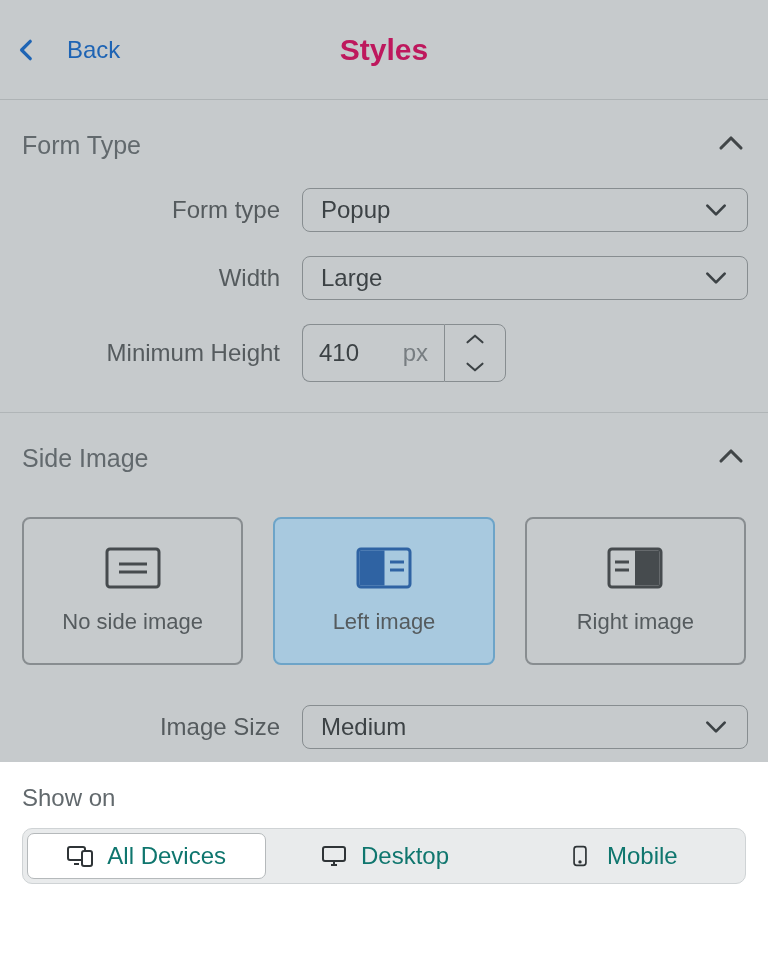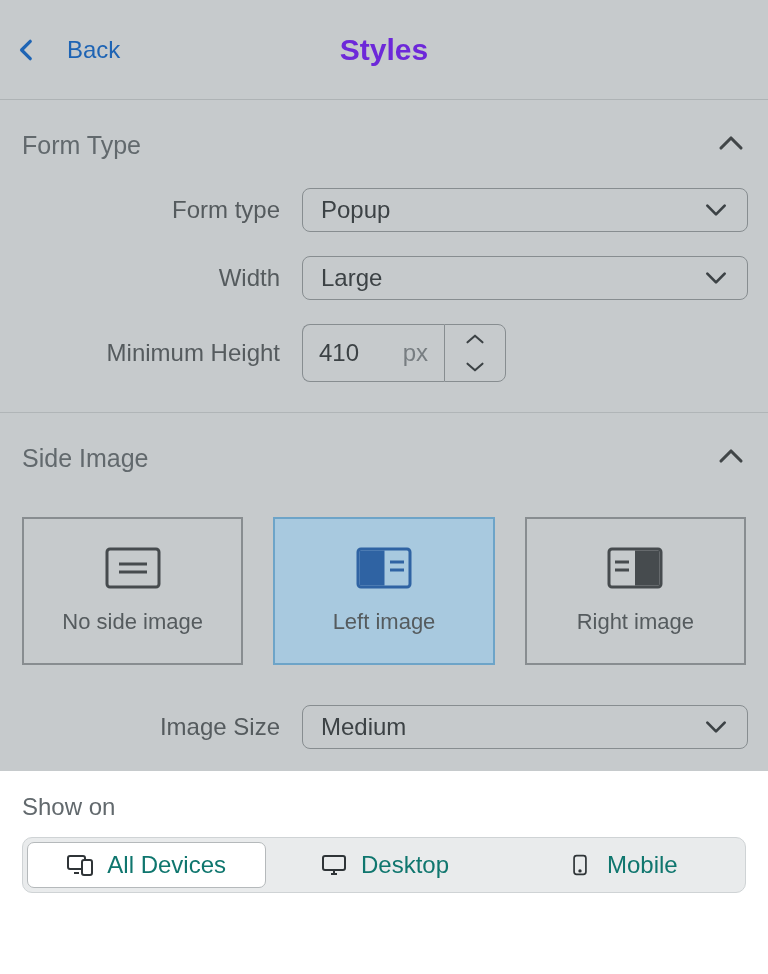--- a/index.html
+++ b/index.html
@@ -28,21 +28,21 @@
     color: #1e64b4;
     font-size: 24px;
     font-weight: 500;
     cursor: pointer;
   }
   .back-btn svg { width: 26px; height: 26px; }
   .title {
     margin: 0 auto;
     font-size: 30px;
     font-weight: 700;
-    color: #6d28d9;
+    color: #be185d;
     text-align: center;
   }
   .panel { background: #c6cacc; }
   .section-header {
     display: flex;
     justify-content: space-between;
     align-items: center;
     padding: 28px 22px 14px 22px;
   }
   .section-title {
@@ -115,21 +115,21 @@
   .section-divider { height: 1px; background: #b0b5b7; margin-top: 18px; }
   .cards {
     display: flex;
     gap: 30px;
     padding: 28px 22px;
   }
   .card {
     flex: 1;
     height: 148px;
     border: 2px solid #888d90;
-    border-radius: 0;
+    border-radius: 8px;
     display: flex;
     flex-direction: column;
     align-items: center;
     justify-content: center;
     gap: 20px;
     cursor: pointer;
   }
   .card.selected {
     border-color: #6da4c8;
     background: #a8c9df;
@@ -270,21 +270,21 @@
       <svg viewBox="0 0 56 42">
         <rect x="2" y="2" width="52" height="38" rx="3" fill="none" stroke="#464b4e" stroke-width="3"></rect>
         <rect x="28" y="3.5" width="24.5" height="35" fill="#464b4e"></rect>
         <line x1="8" y1="15" x2="22" y2="15" stroke="#464b4e" stroke-width="3"></line>
         <line x1="8" y1="23" x2="22" y2="23" stroke="#464b4e" stroke-width="3"></line>
       </svg>
       <div class="card-label">Right image</div>
     </div>
   </div>
 
-  <div class="field-row" style="padding-bottom:22px;">
+  <div class="field-row" style="padding-bottom:13px;">
     <div class="field-label">Image Size</div>
     <div class="select">
       <span>Medium</span>
       <svg viewBox="0 0 24 24" fill="none" stroke-width="2.5" stroke-linecap="round" stroke-linejoin="round">
           <polyline points="4 8 12 16 20 8"></polyline>
         </svg>
     </div>
   </div>
 </div>
 

